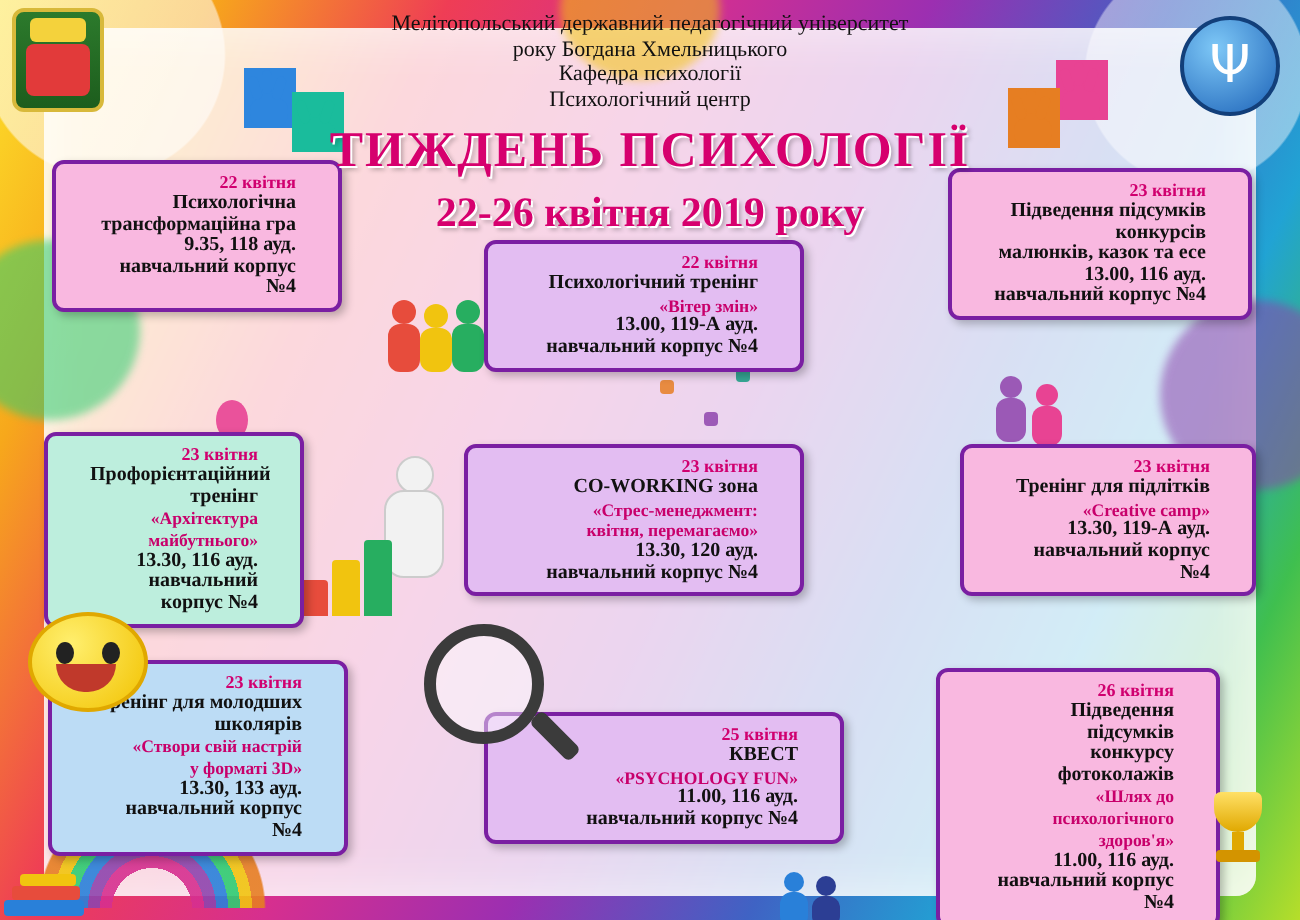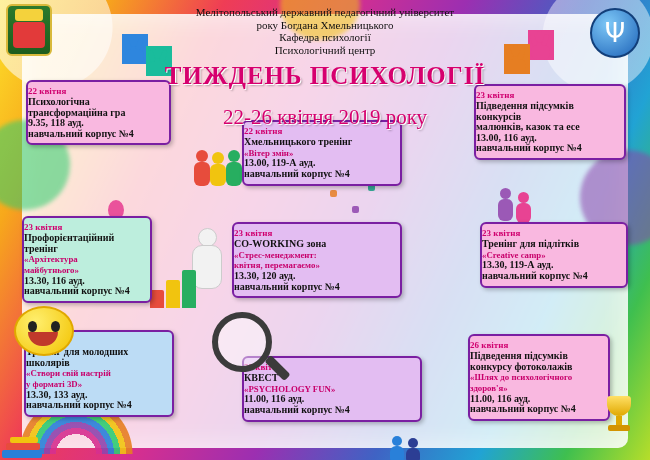--- a/index.html
+++ b/index.html
@@ -31,30 +31,30 @@
     font-size:11px;color:#111;line-height:12.5px;font-weight:normal;
     font-family:"Liberation Serif", serif;
   }
   .title1{
     margin-top:6px;
     font-size:25px;letter-spacing:1px;font-weight:bold;
     color:#d6006e;
     text-shadow:1px 1px 0 #fff, 2px 2px 2px rgba(0,0,0,.25);
   }
   .title2{
-    font-size:21px;font-weight:normal;color:#d6006e;
+    font-size:21px;font-weight:bold;color:#d6006e;
     text-shadow:1px 1px 0 #fff, 2px 2px 2px rgba(0,0,0,.25);
-    margin-top:15px;
+    margin-top:4px;
   }
   .card{
     position:absolute;
     border:2px solid #7a1fa2;
     border-radius:6px;
-    padding:4px 0;
-    text-align:left;
+    padding:4px 21px;
+    text-align:right;
     box-shadow:2px 2px 4px rgba(0,0,0,.25);
     z-index:5;
     box-sizing:border-box;
     font-family:Liberation Serif, serif;
   }
   .card .date{
     color:#d0006f;font-weight:bold;font-size:9px;line-height:11px;
   }
   .card .body{
     color:#111;font-size:10px;line-height:10.6px;font-weight:bold;
@@ -246,21 +246,21 @@
   <div class="card pink" style="left:26px;top:80px;width:145px;">
     <div class="date">22 квітня</div>
     <div class="body">Психологічна</div>
     <div class="body">трансформаційна гра</div>
     <div class="body">9.35, 118 ауд.</div>
     <div class="body">навчальний корпус №4</div>
   </div>
 
   <div class="card lilac" style="left:242px;top:120px;width:160px;">
     <div class="date">22 квітня</div>
-    <div class="body">Хмельницького тренінг</div>
+    <div class="body">Психологічний тренінг</div>
     <div class="name">«Вітер змін»</div>
     <div class="body">13.00, 119-А ауд.</div>
     <div class="body">навчальний корпус №4</div>
   </div>
 
   <div class="card pink" style="right:24px;top:84px;width:152px;">
     <div class="date">23 квітня</div>
     <div class="body">Підведення підсумків</div>
     <div class="body">конкурсів</div>
     <div class="body">малюнків, казок та есе</div>

